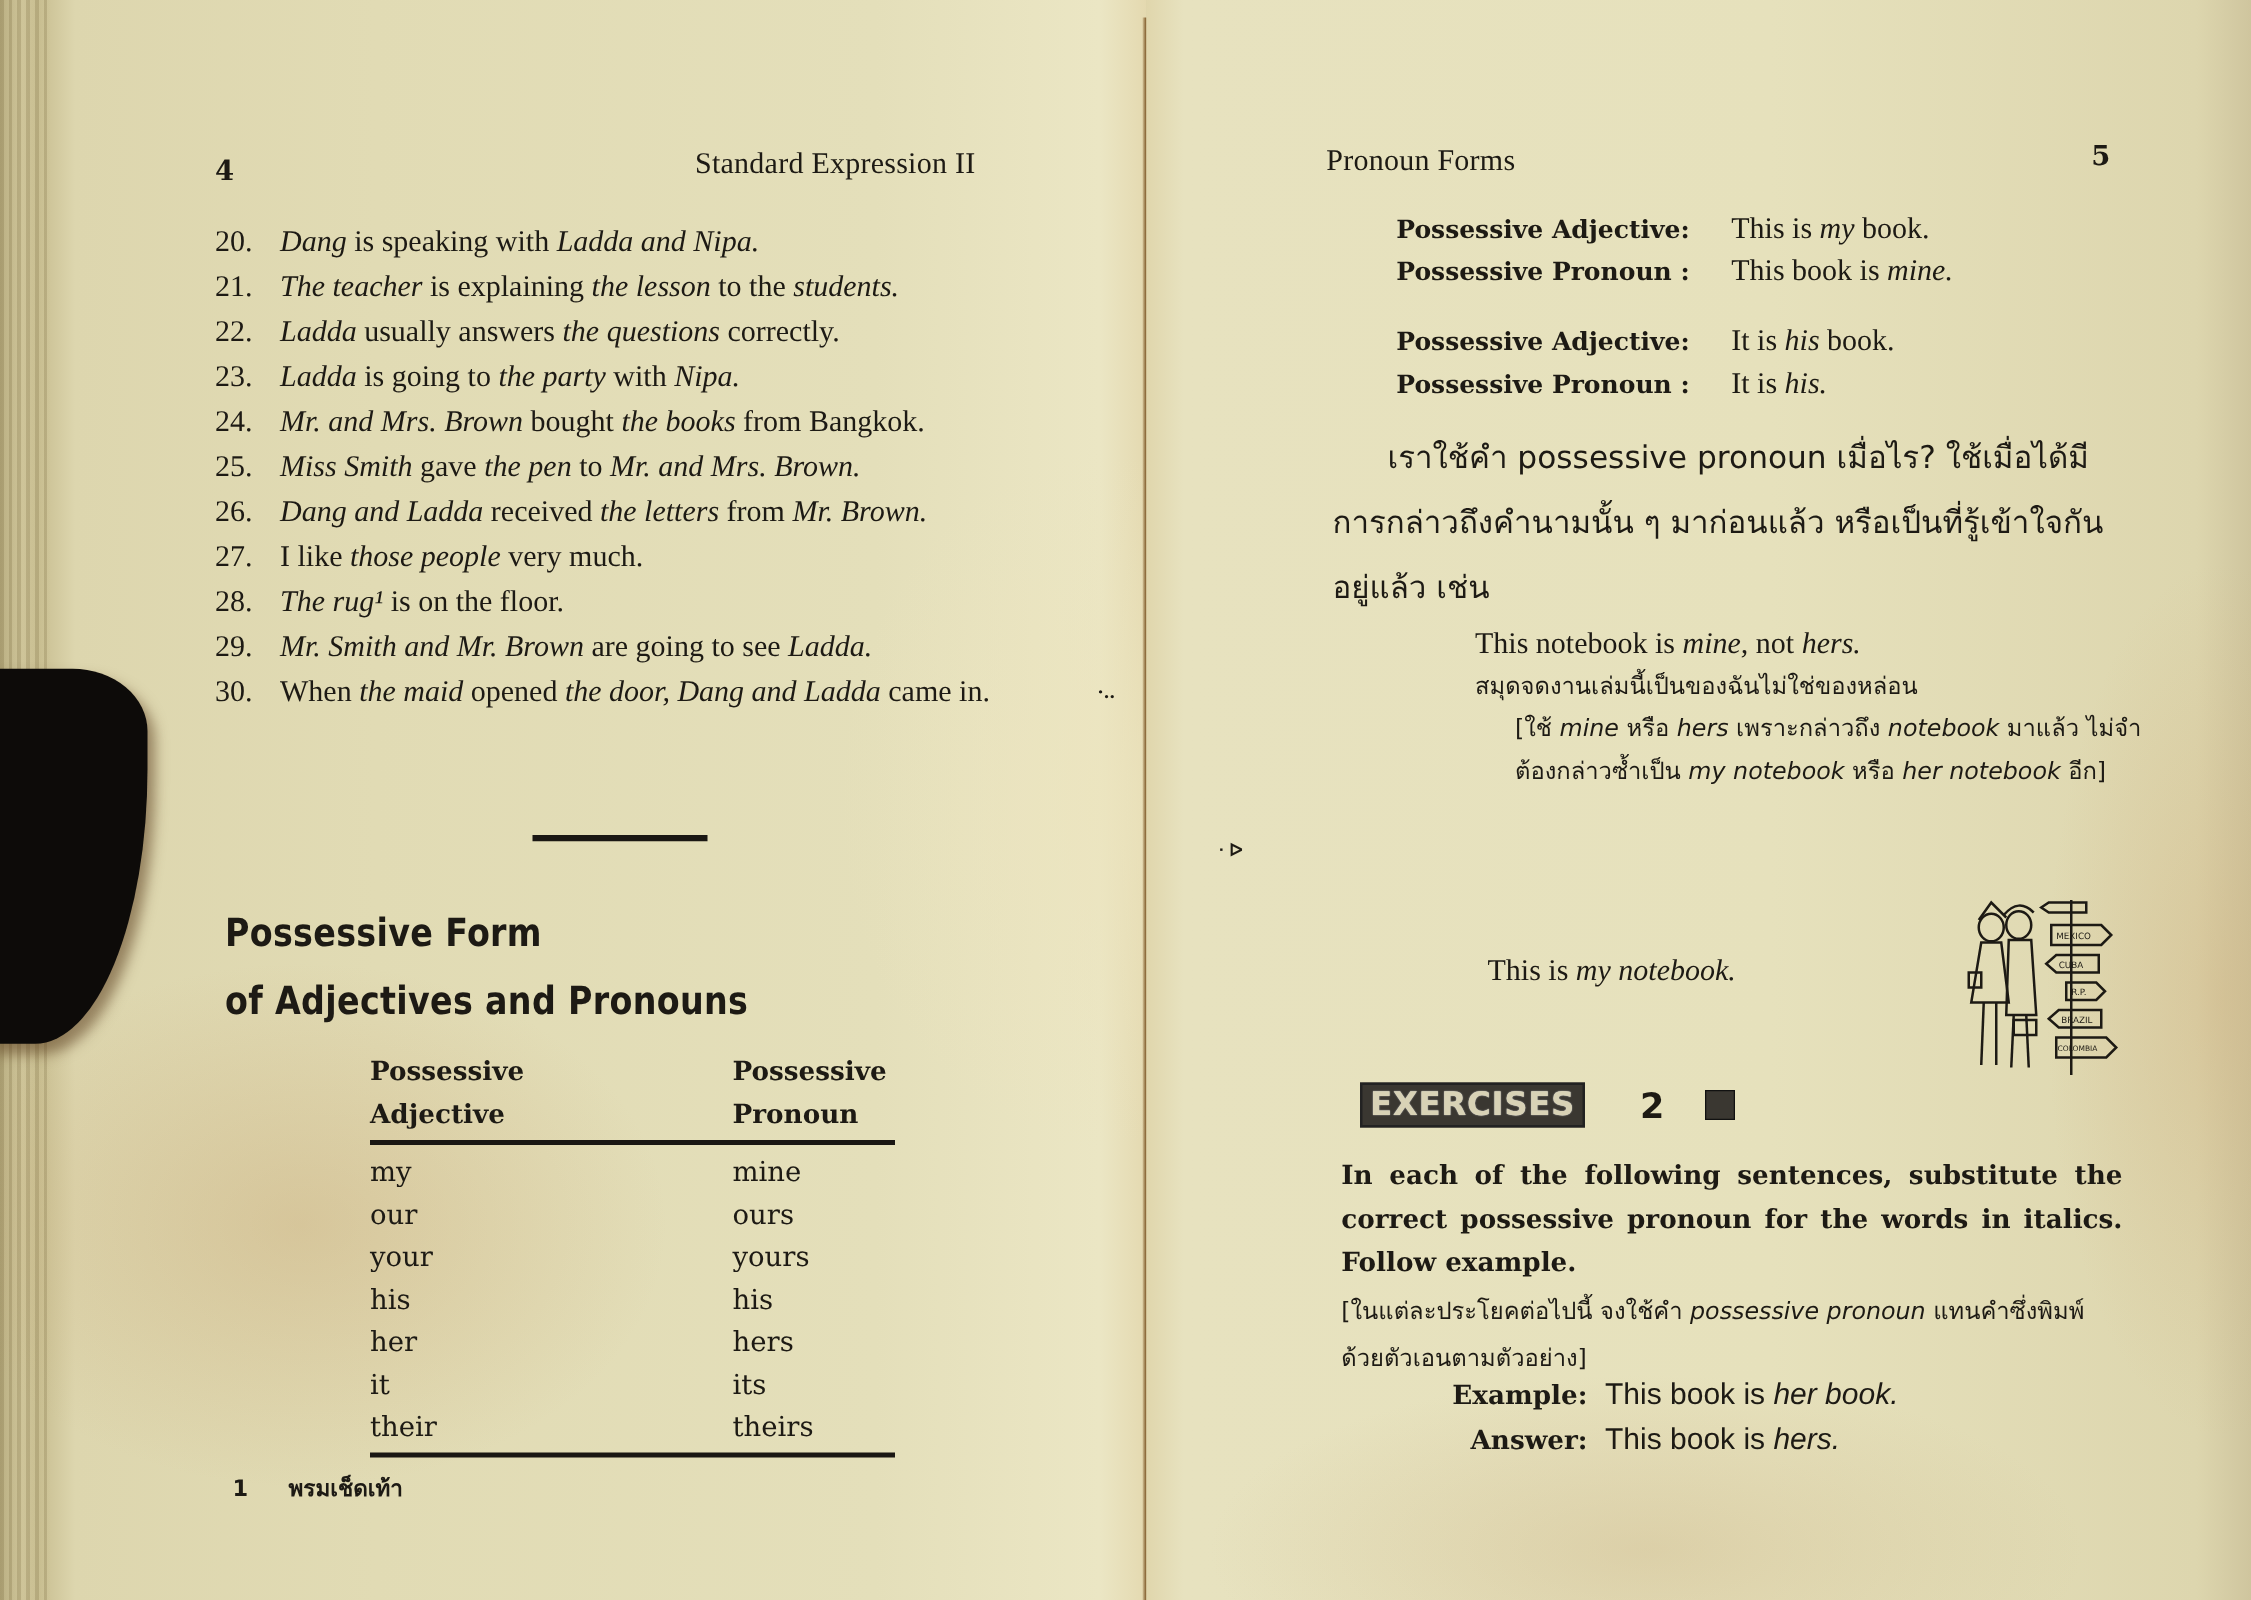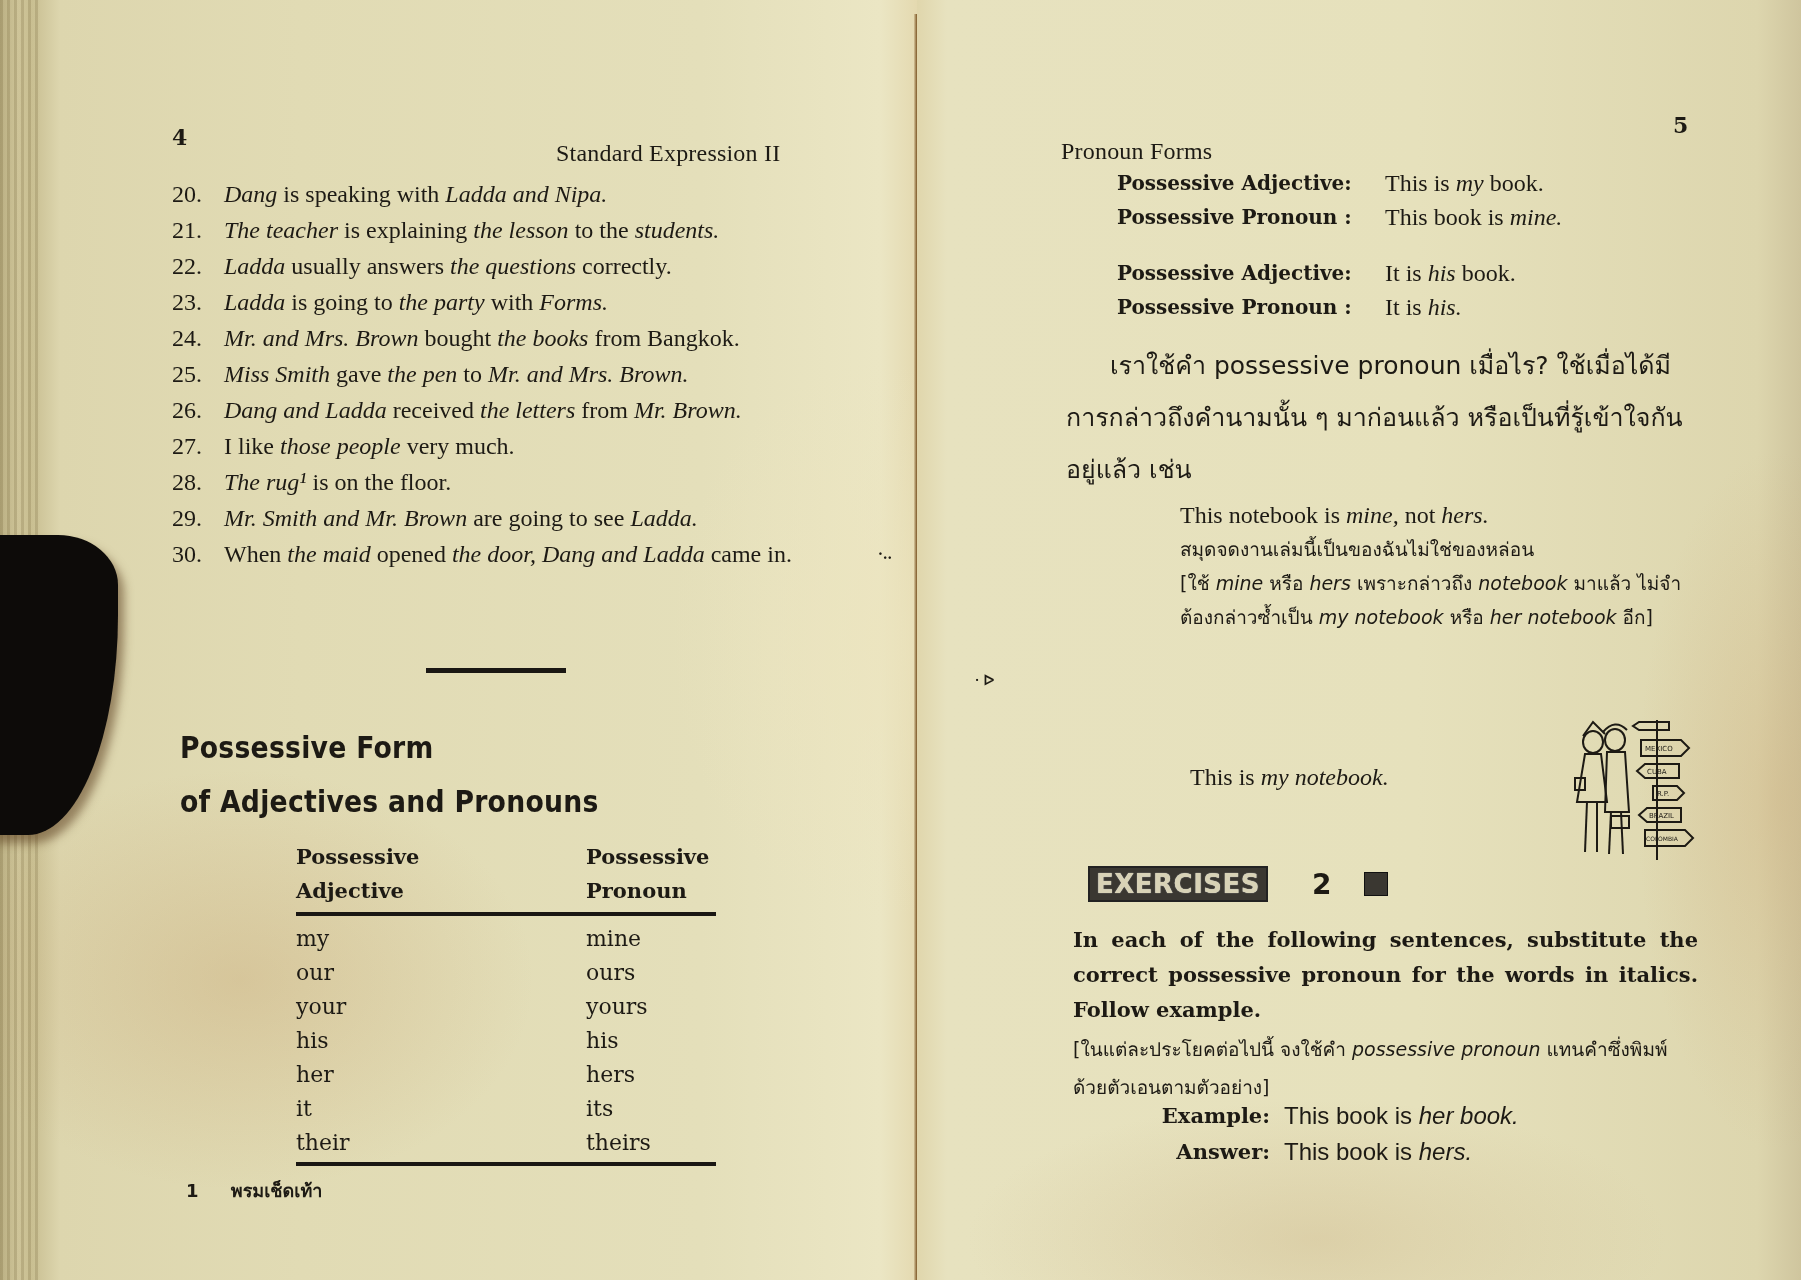--- a/index.html
+++ b/index.html
@@ -37,21 +37,21 @@
   }
   .thumb {
     position: absolute; left: -10px; top: 535px; width: 128px; height: 300px;
     background: #0d0b09;
     border-radius: 0 60px 90px 0 / 0 50px 220px 0;
     box-shadow: 6px 8px 10px rgba(90,60,30,0.55);
   }
 
   
   .folio { position: absolute; font-weight: bold; font-size: 22px; font-family: "DejaVu Serif", serif; }
-  .runhead { position: absolute; font-size: 24px; font-family: "Liberation Serif", serif; letter-spacing: 0.2px; margin-top: 22px; }
+  .runhead { position: absolute; font-size: 24px; font-family: "Liberation Serif", serif; letter-spacing: 0.2px; }
 
   
   .sentences { position: absolute; left: 172px; top: 176px; width: 650px; margin: 0; padding: 0; list-style: none; }
   .sentence {
     font-size: 24px; line-height: 36px; font-family: "Liberation Serif", serif;
     display: flex;
   }
   .sentence .num { width: 52px; flex: none; }
   .sentence .body { flex: 1; text-align: justify; }
   .it { font-style: italic; }
@@ -132,21 +132,21 @@
         <li class="sentence">
           <span class="num">21.</span>
           <span class="body"><span class="it">The teacher</span><span> is explaining </span><span class="it">the lesson</span><span> to the </span><span class="it">students.</span></span>
         </li>
         <li class="sentence">
           <span class="num">22.</span>
           <span class="body"><span class="it">Ladda</span><span> usually answers </span><span class="it">the questions</span><span> correctly.</span></span>
         </li>
         <li class="sentence">
           <span class="num">23.</span>
-          <span class="body"><span class="it">Ladda</span><span> is going to </span><span class="it">the party</span><span> with </span><span class="it">Forms.</span></span>
+          <span class="body"><span class="it">Ladda</span><span> is going to </span><span class="it">the party</span><span> with </span><span class="it">Nipa.</span></span>
         </li>
         <li class="sentence">
           <span class="num">24.</span>
           <span class="body"><span class="it">Mr. and Mrs. Brown</span><span> bought </span><span class="it">the books</span><span> from Bangkok.</span></span>
         </li>
         <li class="sentence">
           <span class="num">25.</span>
           <span class="body"><span class="it">Miss Smith</span><span> gave </span><span class="it">the pen</span><span> to </span><span class="it">Mr. and Mrs. Brown.</span></span>
         </li>
         <li class="sentence">
@@ -259,21 +259,21 @@
         <span class="ex-label">Possessive Pronoun :</span>
         <span class="ex-text"><span>It is </span><span class="it">his.</span></span>
       </div>
     </div>
 
   <div class="thai-para" style="top:340px; text-indent:44px;">เราใช้คำ possessive pronoun เมื่อไร? ใช้เมื่อได้มีการกล่าวถึงคำนามนั้น ๆ มาก่อนแล้ว    หรือเป็นที่รู้เข้าใจกันอยู่แล้ว เช่น</div>
 
   <div class="notebox" style="top:498px;">
     <div class="en-line" id="note1-en"><span>This notebook is </span><span class="it">mine,</span><span> not </span><span class="it">hers.</span></div>
     <div class="th-small">สมุดจดงานเล่มนี้เป็นของฉันไม่ใช่ของหล่อน</div>
-    <div class="th-small" id="note1-bracket" style="width:520px;"><span>[ใช้ </span><span class="it">mine</span><span> หรือ </span><span class="it">hers</span><span> เพราะกล่าวถึง </span><span class="it">notebook</span><span> มาแล้ว ไม่จำต้องกล่าวซ้ำเป็น </span><span class="it">my notebook</span><span> หรือ </span><span class="it">her notebook</span><span> อีก]</span></div>
+    <div class="th-small" id="note1-bracket" style="width:520px;margin-left:32px;"><span>[ใช้ </span><span class="it">mine</span><span> หรือ </span><span class="it">hers</span><span> เพราะกล่าวถึง </span><span class="it">notebook</span><span> มาแล้ว ไม่จำต้องกล่าวซ้ำเป็น </span><span class="it">my notebook</span><span> หรือ </span><span class="it">her notebook</span><span> อีก]</span></div>
   </div>
 
 
   <div class="notebox" style="top:760px; left:1190px;">
     <div class="en-line" id="note2"><span>This is </span><span class="it">my notebook.</span></div>
   </div>
 
   <svg class="illustration" viewBox="0 0 130 150">
     <g fill="none" stroke="#1d1a14" stroke-width="2">
       <line x1="92" y1="8" x2="92" y2="148"></line>

